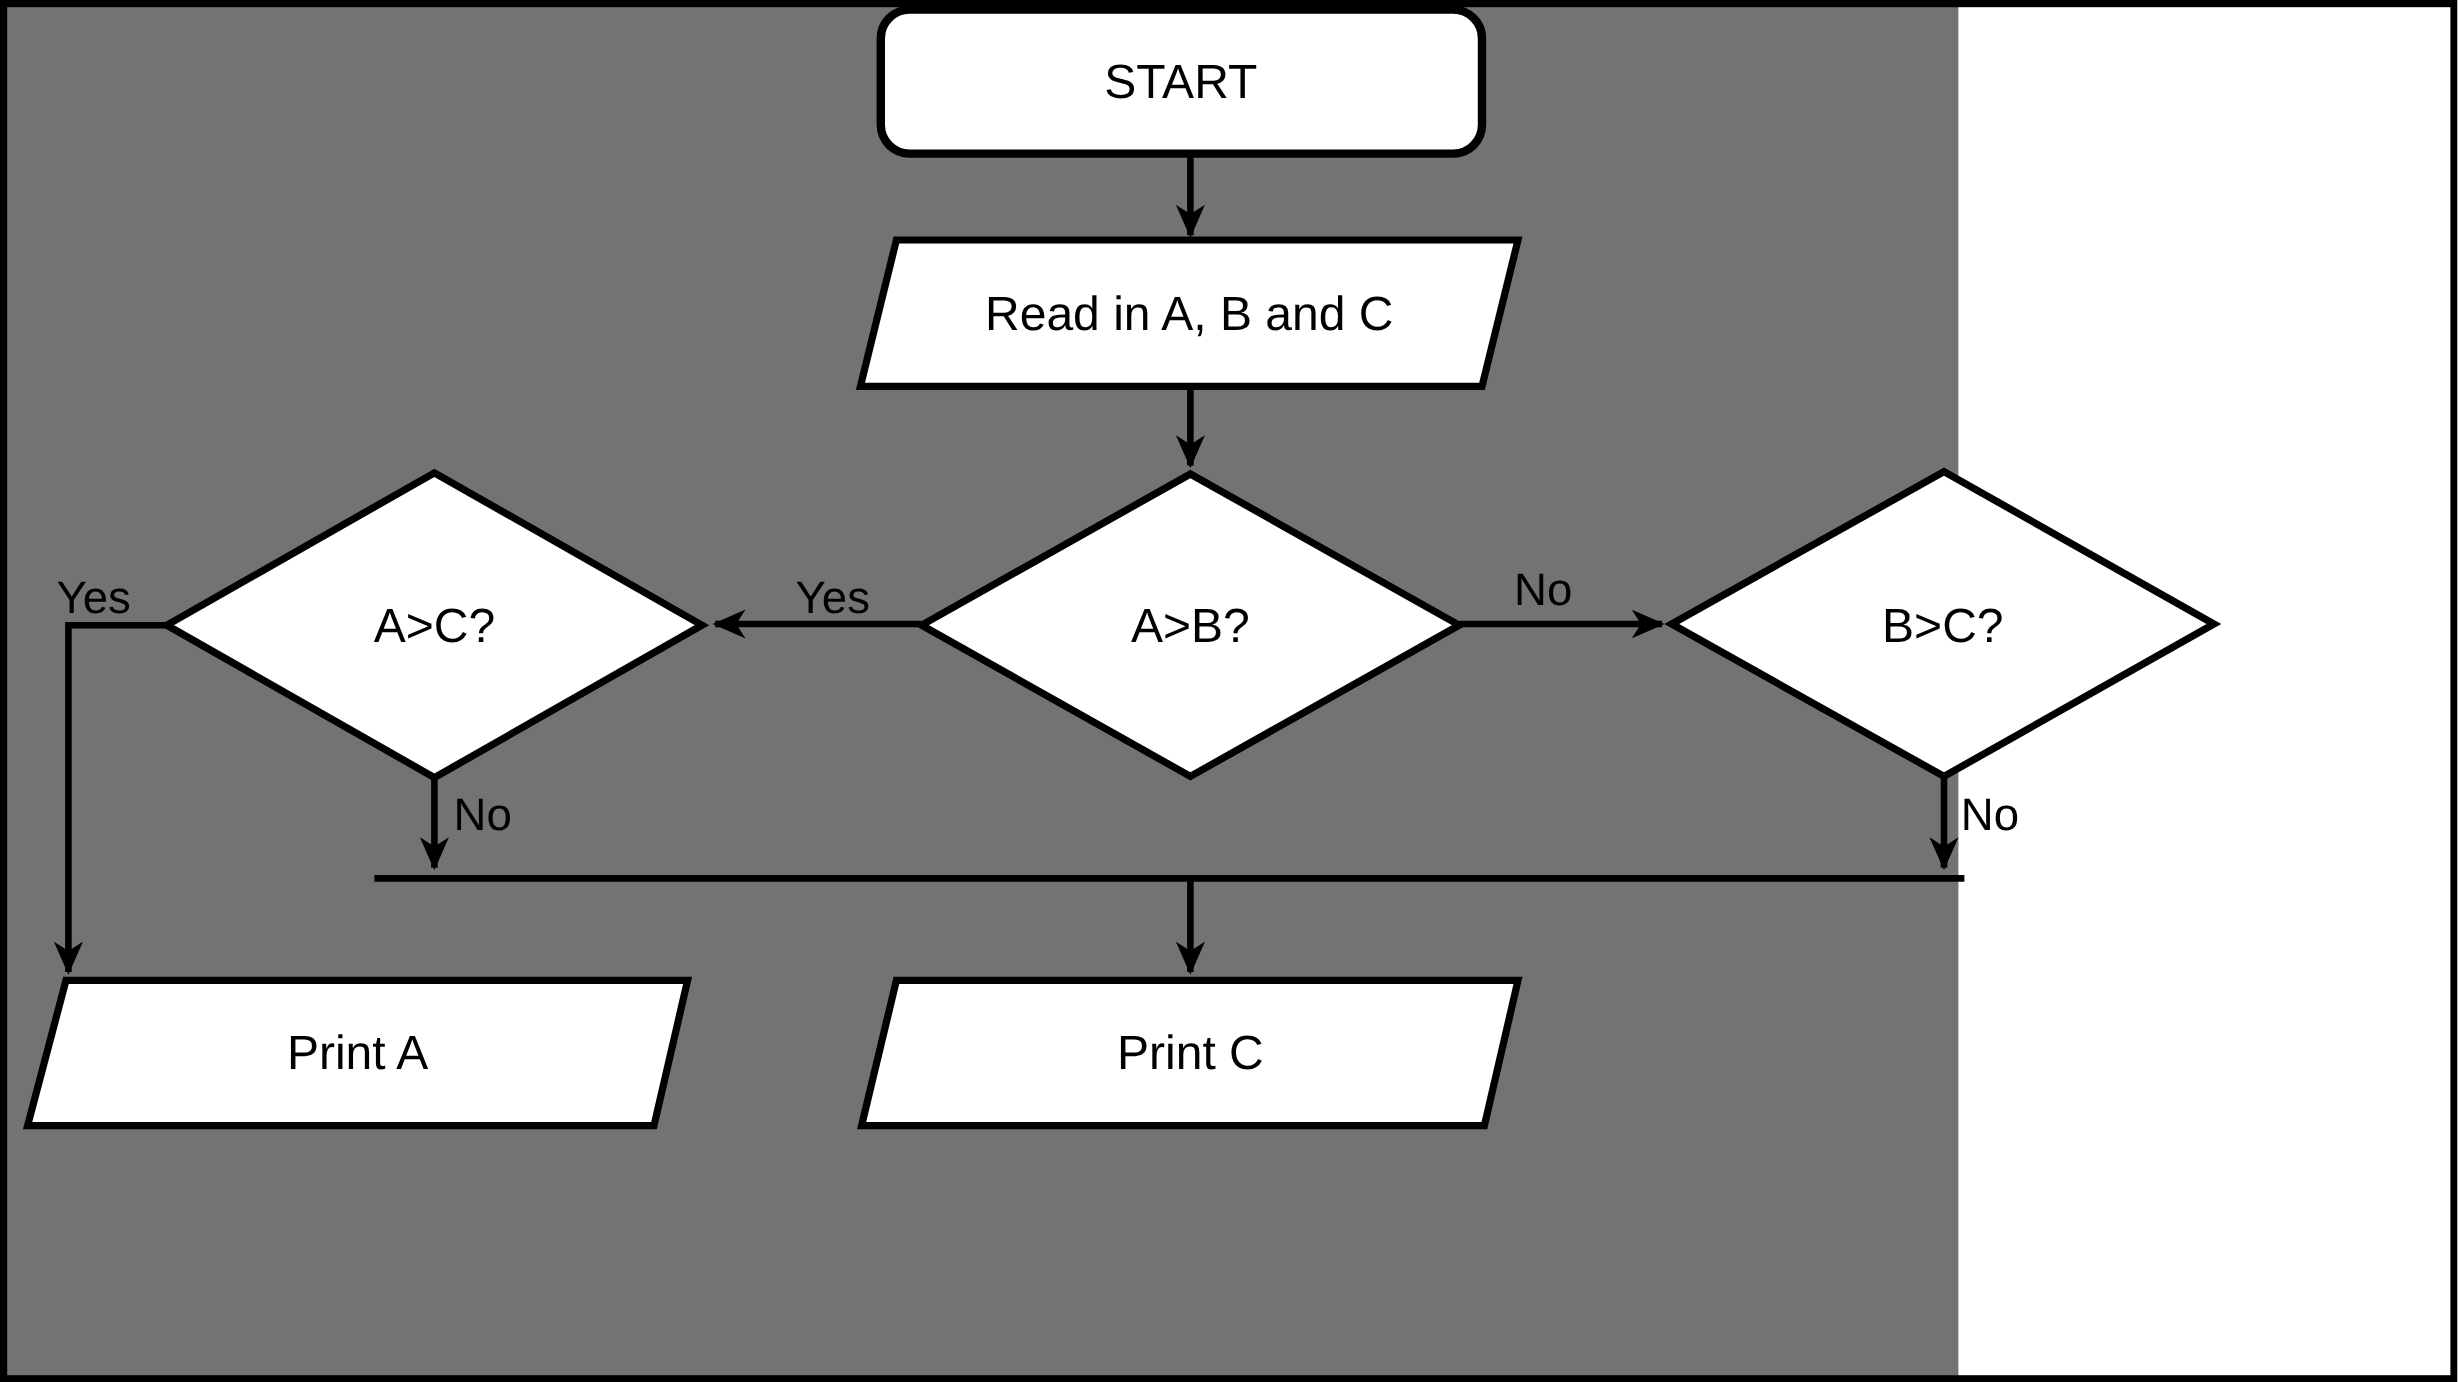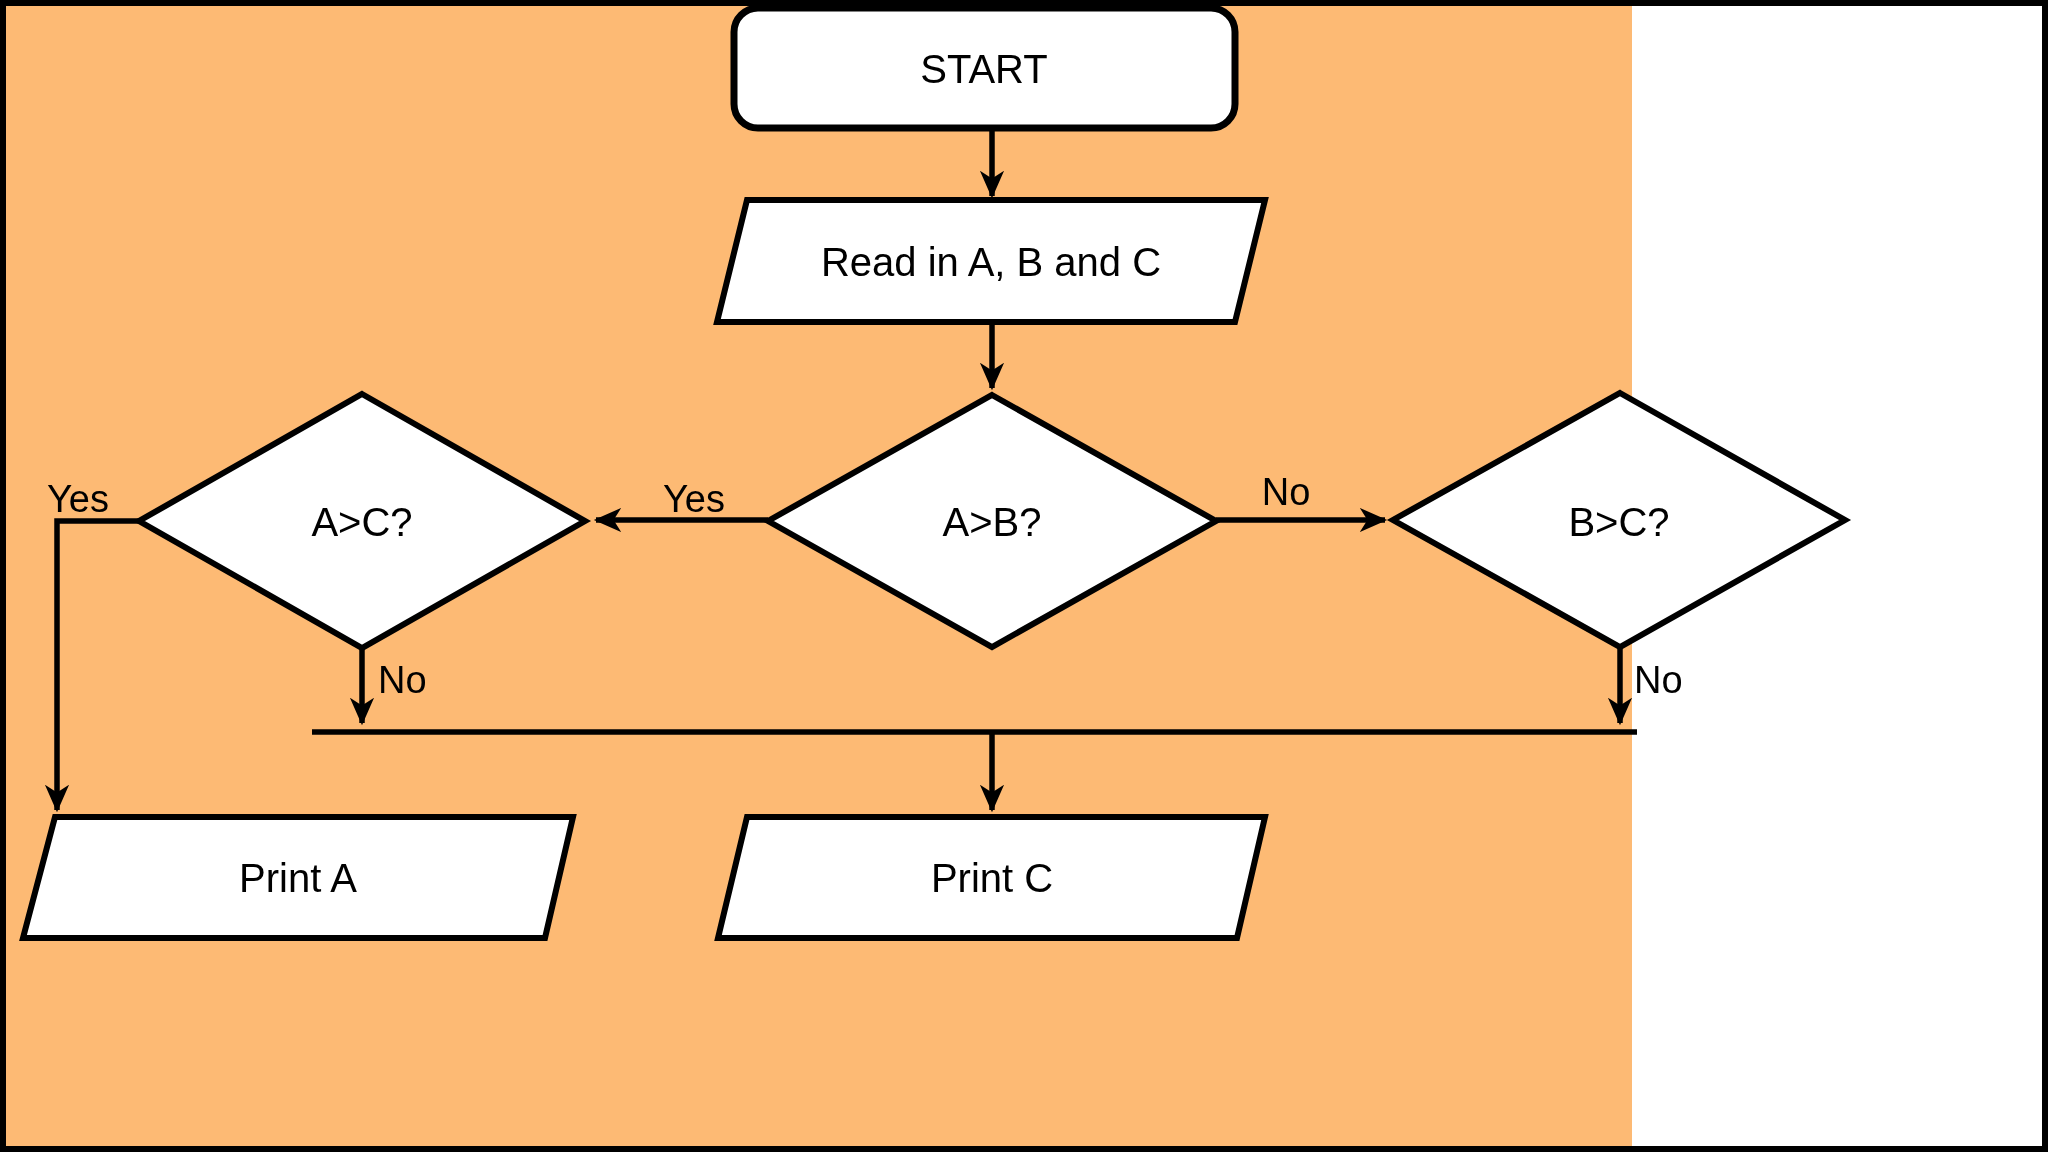--- a/index.html
+++ b/index.html
@@ -7,21 +7,21 @@
     padding: 0;
     background: #ffffff;
     width: 2048px;
     height: 1152px;
     overflow: hidden;
   }
   .stage {
     position: relative;
     width: 1632px;
     height: 1152px;
-    background: #fdba74;
+    background: #737373;
   }
   svg {
     display: block;
     font-family: "Liberation Sans", sans-serif;
   }
   .shape {
     fill: #ffffff;
     stroke: #000000;
     stroke-width: 6;
     stroke-linejoin: miter;

